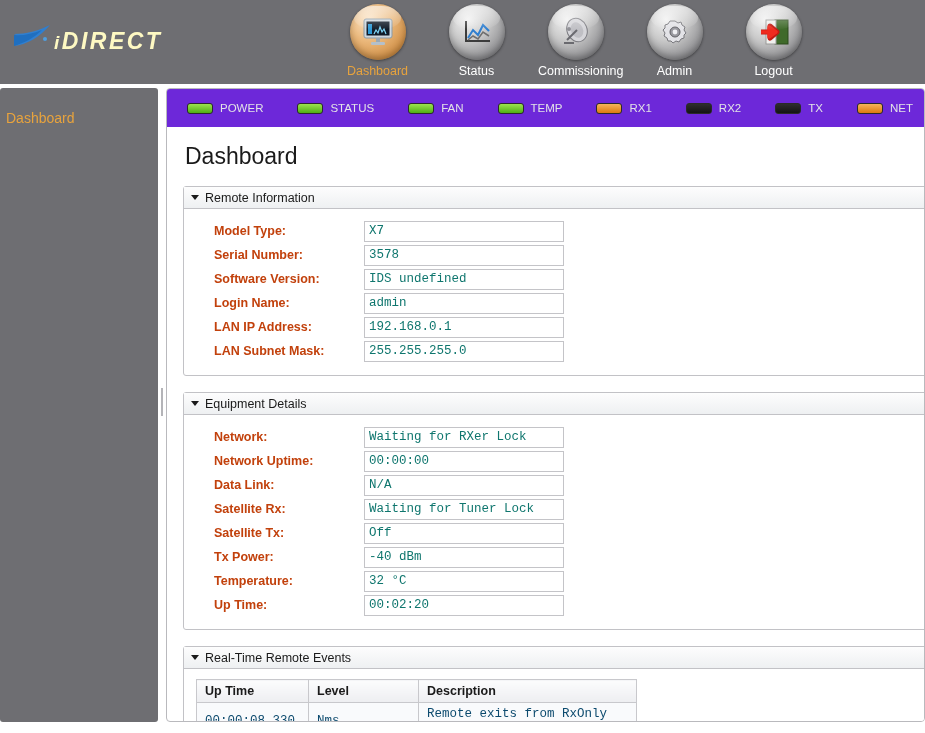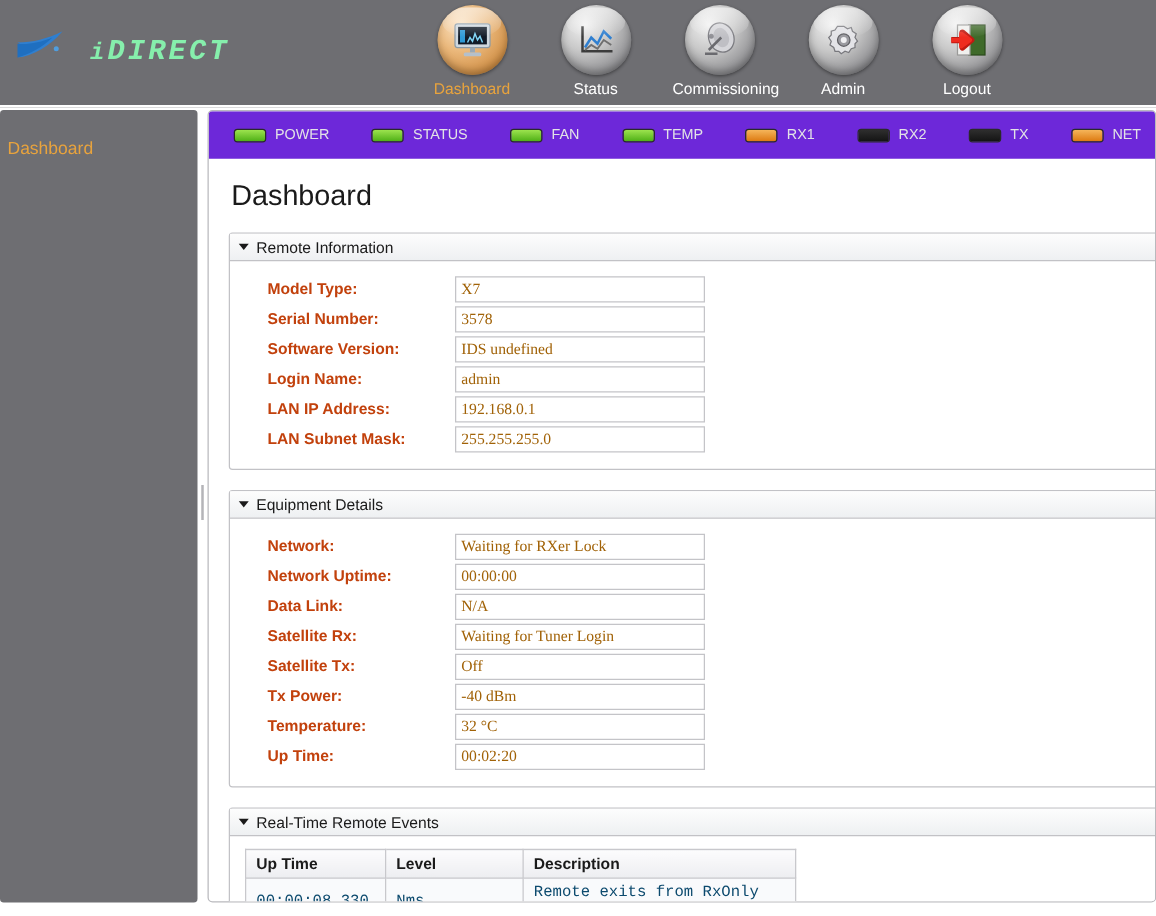--- a/index.html
+++ b/index.html
@@ -15,24 +15,24 @@
     position: absolute; left: 0; top: 0;
     width: 925px; height: 86px;
     background: #6e6e72;
     border-bottom: 2px solid #ffffff;
   }
   .logo {
     position: absolute; left: 12px; top: 22px;
     width: 180px; height: 42px;
   }
   .logo-text {
-    position: absolute; left: 60px; top: 6px;
+    position: absolute; left: 42px; top: 6px;
     font-size: 23px; font-weight: bold; font-style: italic;
-    color: #86efac; letter-spacing: 2.5px;
-    font-family: Liberation Mono, monospace;
+    color: #fef9c3; letter-spacing: 2.5px;
+    font-family: Liberation Sans, sans-serif;
   }
   .logo-text .small { font-size: 19px; }
 
   .nav { position: absolute; left: 340px; top: 4px; display: flex; gap: 24px; }
   .nav-item {
     width: 75px; text-align: center; cursor: pointer;
   }
   .nav-orb {
     width: 56px; height: 56px; border-radius: 50%;
     margin: 0 auto 4px auto;
@@ -136,23 +136,23 @@
     display: flex; align-items: center;
     height: 24px; margin-bottom: 0px;
   }
   .field-label {
     width: 180px; padding-left: 30px;
     font-size: 12.5px; font-weight: bold; color: #c2410c;
   }
   .field-input {
     width: 200px; height: 21px;
     border: 1px solid #c4c4c8; background: #ffffff;
-    font-size: 12.5px; color: #a16207;
+    font-size: 12.5px; color: #0f766e;
     padding: 0 4px; line-height: 19px;
-    font-family: Liberation Serif, serif;
+    font-family: Liberation Mono, monospace;
   }
 
   
   .events-wrap { padding: 10px 0 12px 12px; }
   table.events { border-collapse: collapse; }
   table.events th {
     background: linear-gradient(180deg,#fcfcfd 0%,#edeef1 100%);
     border: 1px solid #c8c8cc;
     font-size: 12.5px; font-weight: bold; color: #1a1a1a;
     text-align: left; padding: 4px 8px; height: 22px;
@@ -343,21 +343,21 @@
       <div class="field-row">
         <div class="field-label">Network Uptime:</div>
         <div class="field-input">00:00:00</div>
       </div>
       <div class="field-row">
         <div class="field-label">Data Link:</div>
         <div class="field-input">N/A</div>
       </div>
       <div class="field-row">
         <div class="field-label">Satellite Rx:</div>
-        <div class="field-input">Waiting for Tuner Login</div>
+        <div class="field-input">Waiting for Tuner Lock</div>
       </div>
       <div class="field-row">
         <div class="field-label">Satellite Tx:</div>
         <div class="field-input">Off</div>
       </div>
       <div class="field-row">
         <div class="field-label">Tx Power:</div>
         <div class="field-input">-40 dBm</div>
       </div>
       <div class="field-row">

